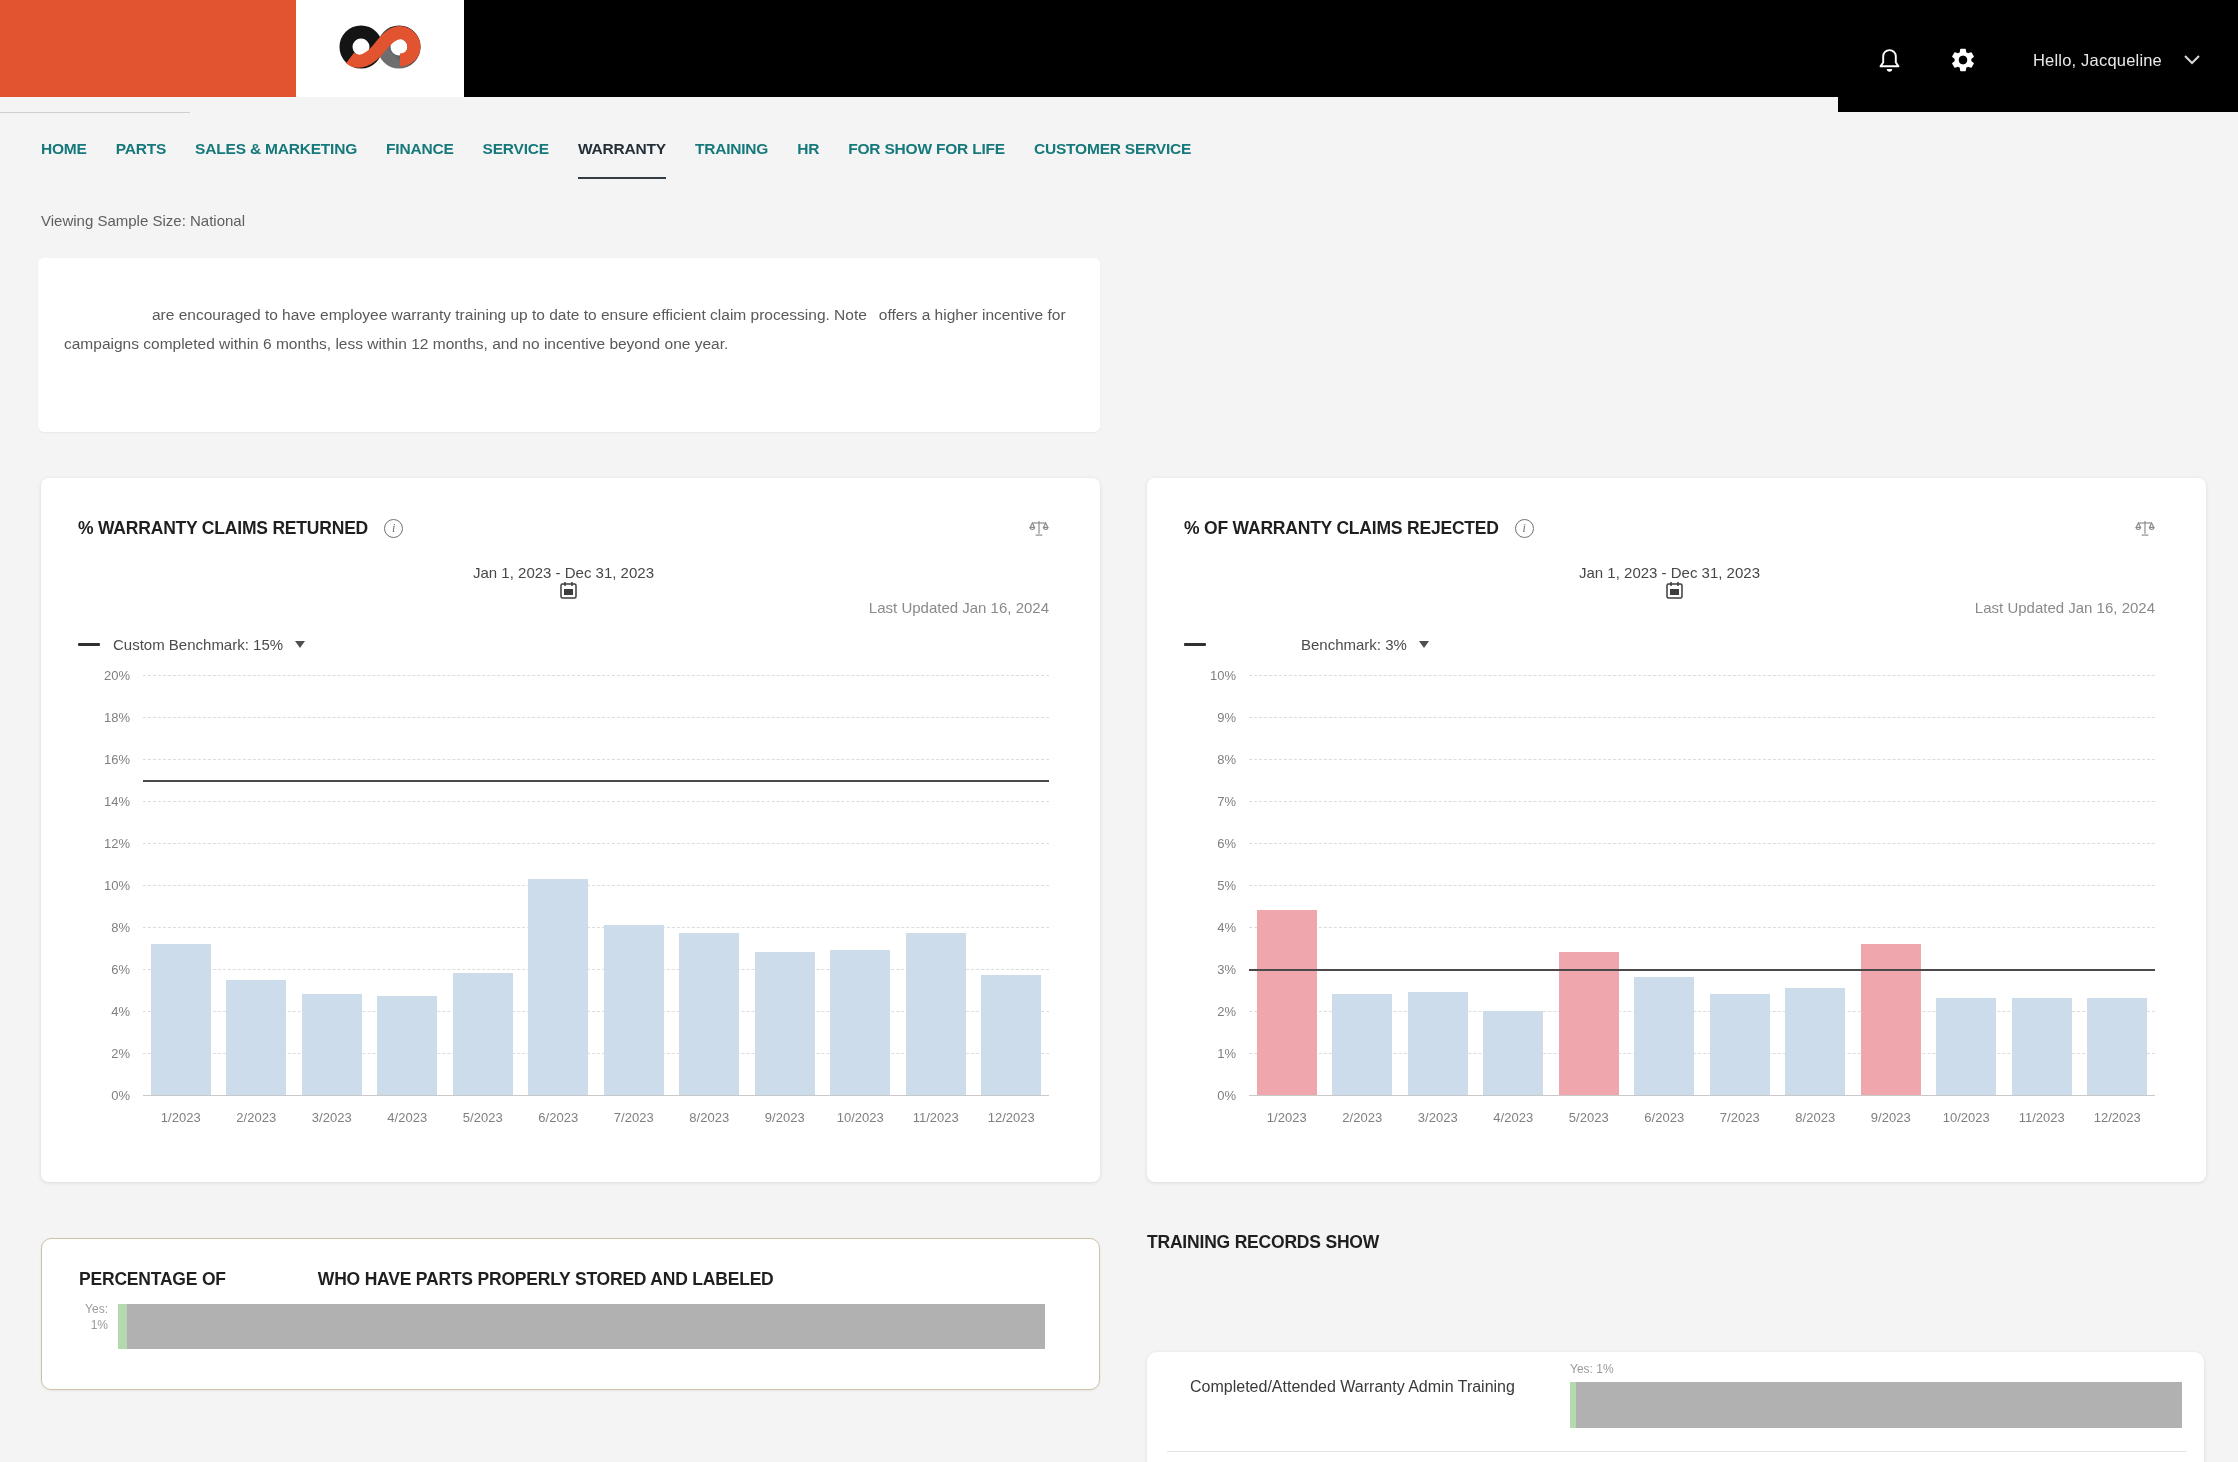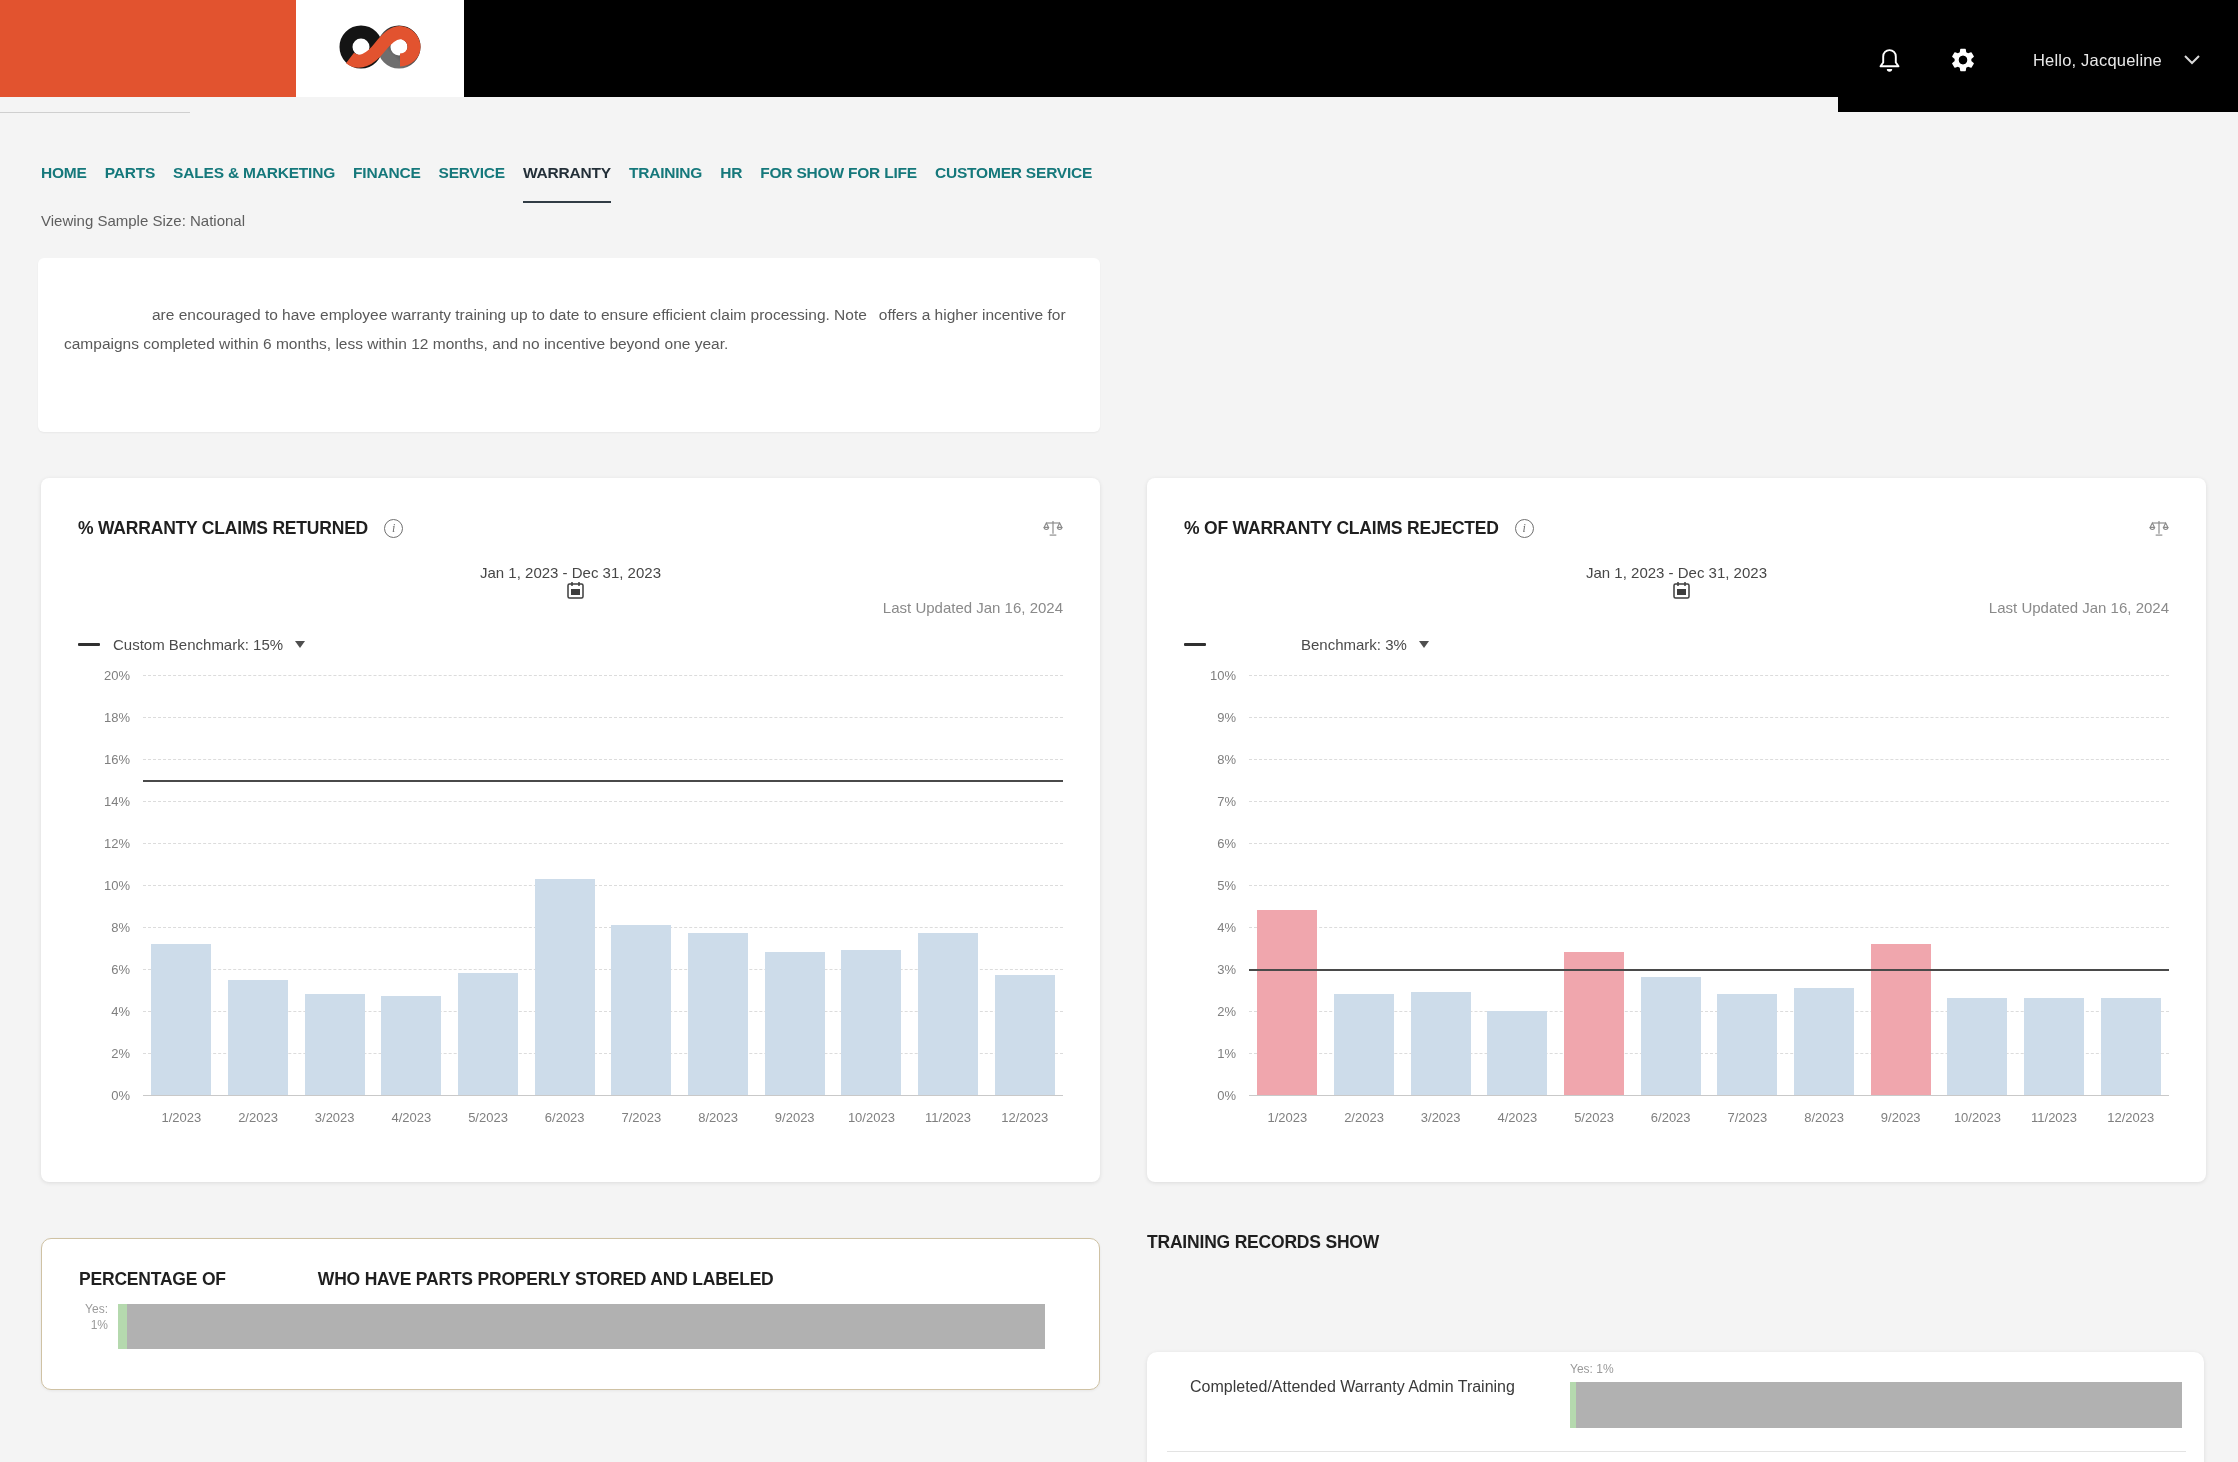--- a/index.html
+++ b/index.html
@@ -10,34 +10,34 @@
   .header{position:absolute;left:0;top:0;width:2238px;height:97px;background:#000;}
   .brand-orange{position:absolute;left:0;top:0;width:296px;height:97px;background:#e2532f;}
   .logo-box{position:absolute;left:296px;top:0;width:168px;height:97px;background:#fff;display:flex;align-items:center;justify-content:center;}
   .header-right{position:absolute;right:0;top:0;height:104px;width:400px;background:#000;display:flex;align-items:center;justify-content:flex-end;padding-right:38px;box-sizing:border-box;margin-top:8px;}
   .hicon{display:flex;align-items:center;justify-content:center;cursor:pointer;}
   .greeting{color:#e9e9e9;font-size:16.5px;margin-left:56px;letter-spacing:.2px;}
   .chev{margin-left:22px;display:flex;align-items:center;}
   .header-underline{position:absolute;left:0;top:112px;width:190px;border-top:1px solid #cfcfcf;}
 
   
-  .nav{position:absolute;left:41px;top:140px;display:flex;gap:18px;margin-top:24px;}
+  .nav{position:absolute;left:41px;top:140px;display:flex;gap:29px;}
   .tab{font-size:15.5px;font-weight:bold;letter-spacing:-0.2px;color:#15787b;text-decoration:none;padding-bottom:19px;cursor:pointer;white-space:nowrap;}
   .tab.active{color:#232f38;border-bottom:2px solid #313c45;}
 
   .sample-size{position:absolute;left:41px;top:212px;font-size:15px;color:#5e5e5e;}
 
   
   .notice-card{position:absolute;left:38px;top:258px;width:1062px;height:174px;background:#fff;border-radius:6px;box-shadow:0 1px 2px rgba(0,0,0,.05);box-sizing:border-box;padding:42px 30px 0 26px;}
   .notice-card p{margin:0;font-size:15.5px;line-height:29px;color:#595959;}
   .redact-indent{display:inline-block;width:88px;}
   .redact-gap{display:inline-block;width:12px;}
 
   
-  .chart-card{position:absolute;top:478px;width:1059px;height:704px;background:#fff;border-radius:8px;box-shadow:0 1px 4px rgba(0,0,0,.10);box-sizing:border-box;padding:38px 37px 0 37px;}
+  .chart-card{position:absolute;top:478px;width:1059px;height:704px;background:#fff;border-radius:8px;box-shadow:0 1px 4px rgba(0,0,0,.10);box-sizing:border-box;padding:38px 51px 0 37px;}
   #chart-card-0{left:41px;} #chart-card-1{left:1147px;}
   .title-row{display:flex;align-items:center;}
   .card-title{font-size:17.5px;font-weight:bold;letter-spacing:-0.2px;color:#1f1f1f;line-height:24px;}
   .info-icon{width:19px;height:19px;border:1.5px solid #6f6f6f;border-radius:50%;color:#6f6f6f;font-size:12px;font-family:"Liberation Serif",serif;font-style:italic;display:flex;align-items:center;justify-content:center;margin-left:16px;cursor:pointer;box-sizing:border-box;}
   .scale-btn{margin-left:auto;cursor:pointer;display:flex;}
   .date-row{display:flex;align-items:center;margin-top:24px;flex-direction:column;}
   .date-text{font-size:15px;color:#474747;}
   .cal-btn{margin-left:10px;display:flex;cursor:pointer;}
   .updated{margin-left:auto;font-size:15px;color:#8a8a8a;}
   .legend-row{display:flex;align-items:center;margin-top:20px;}

